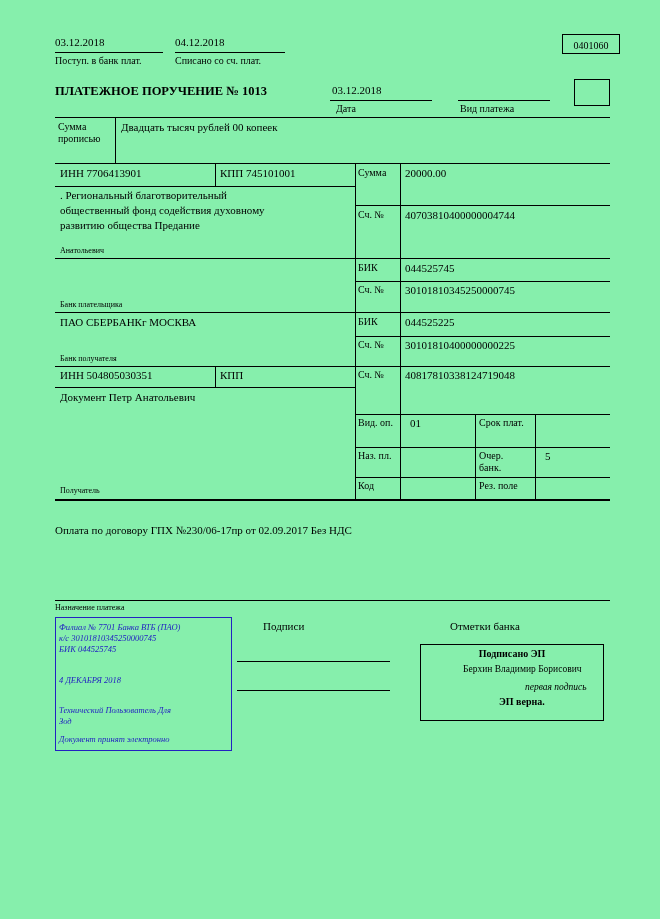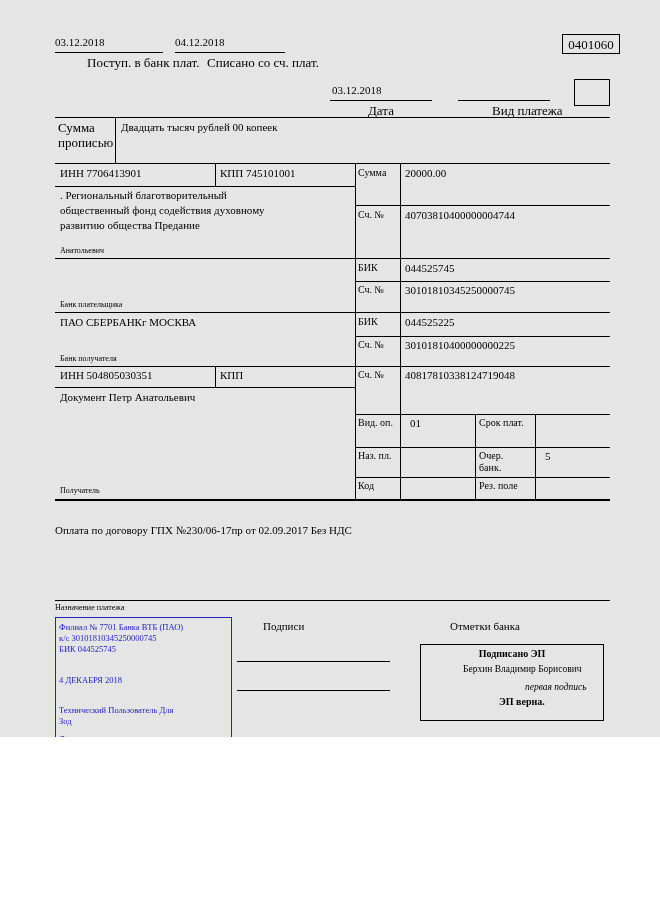--- a/index.html
+++ b/index.html
@@ -1,34 +1,34 @@
 <!DOCTYPE html>
 <html><head>
 <meta charset="utf-8">
 <style>
   html,body { margin:0; padding:0; background:#ffffff; }
   .page {
-    position:relative; width:660px; height:737px; background:#e5e5e5;
+    position:relative; width:660px; height:919px; background:#86efac;
     font-family:"Liberation Serif", serif; color:#000; overflow:hidden;
   }
   .t  { position:absolute; white-space:nowrap; line-height:1.25; }
   .wrap { white-space:normal; line-height:1.15; }
   .hl { position:absolute; height:1px; background:#000; }
   .vl { position:absolute; width:1px; background:#000; }
-  .f75 { font-size:13px;margin-left:32px; }
+  .f75 { font-size:10px; }
   .f8  { font-size:8px; }
-  .f9  { font-size:13px; }
+  .f9  { font-size:10px; }
   .f95 { font-size:9.5px;margin-left:34px; }
   .f10 { font-size:10px; }
   .f11 { font-size:11px; }
   .f12b{ font-size:12.5px; font-weight:bold; }
   .box { position:absolute; border:1px solid #000; box-sizing:border-box; }
   .bluebox {
     position:absolute; border:1px solid #2222c2; box-sizing:border-box;
-    color:#2222c2; font-size:8.5px;
+    color:#2222c2; font-size:8.5px;font-style:italic;
   }
   .bluebox .t { color:#2222c2; }
   .b { font-weight:bold; }
   .i { font-style:italic; }
   .ctr { text-align:center; }
 </style>
 </head>
 <body>
 
 <div class="page">
@@ -38,20 +38,21 @@
   <div class="t f75" style="left:55px;top:55px">Поступ. в банк плат.</div>
 
   <div class="t f11" style="left:175px;top:36px">04.12.2018</div>
   <div class="hl" style="left:175px;top:52px;width:110px"></div>
   <div class="t f75" style="left:175px;top:55px">Списано со сч. плат.</div>
 
   <div class="box ctr" style="left:562px;top:34px;width:58px;height:20px">
     <span class="f9" style="line-height:18px">0401060</span>
   </div>
 
+  <div class="t f12b" style="left:55px;top:84px">ПЛАТЕЖНОЕ ПОРУЧЕНИЕ № 1013</div>
   <div class="t f11" style="left:332px;top:84px">03.12.2018</div>
   <div class="hl" style="left:330px;top:100px;width:102px"></div>
   <div class="t f75" style="left:336px;top:103px">Дата</div>
   <div class="hl" style="left:458px;top:100px;width:92px"></div>
   <div class="t f75" style="left:460px;top:103px">Вид платежа</div>
   <div class="box" style="left:574px;top:79px;width:36px;height:27px"></div>
 
   <div class="hl" style="left:55px;top:117px;width:555px"></div>
   <div class="vl" style="left:115px;top:117px;height:46px"></div>
   <div class="t f9 wrap" style="left:58px;top:121px;width:54px">Сумма прописью</div>

